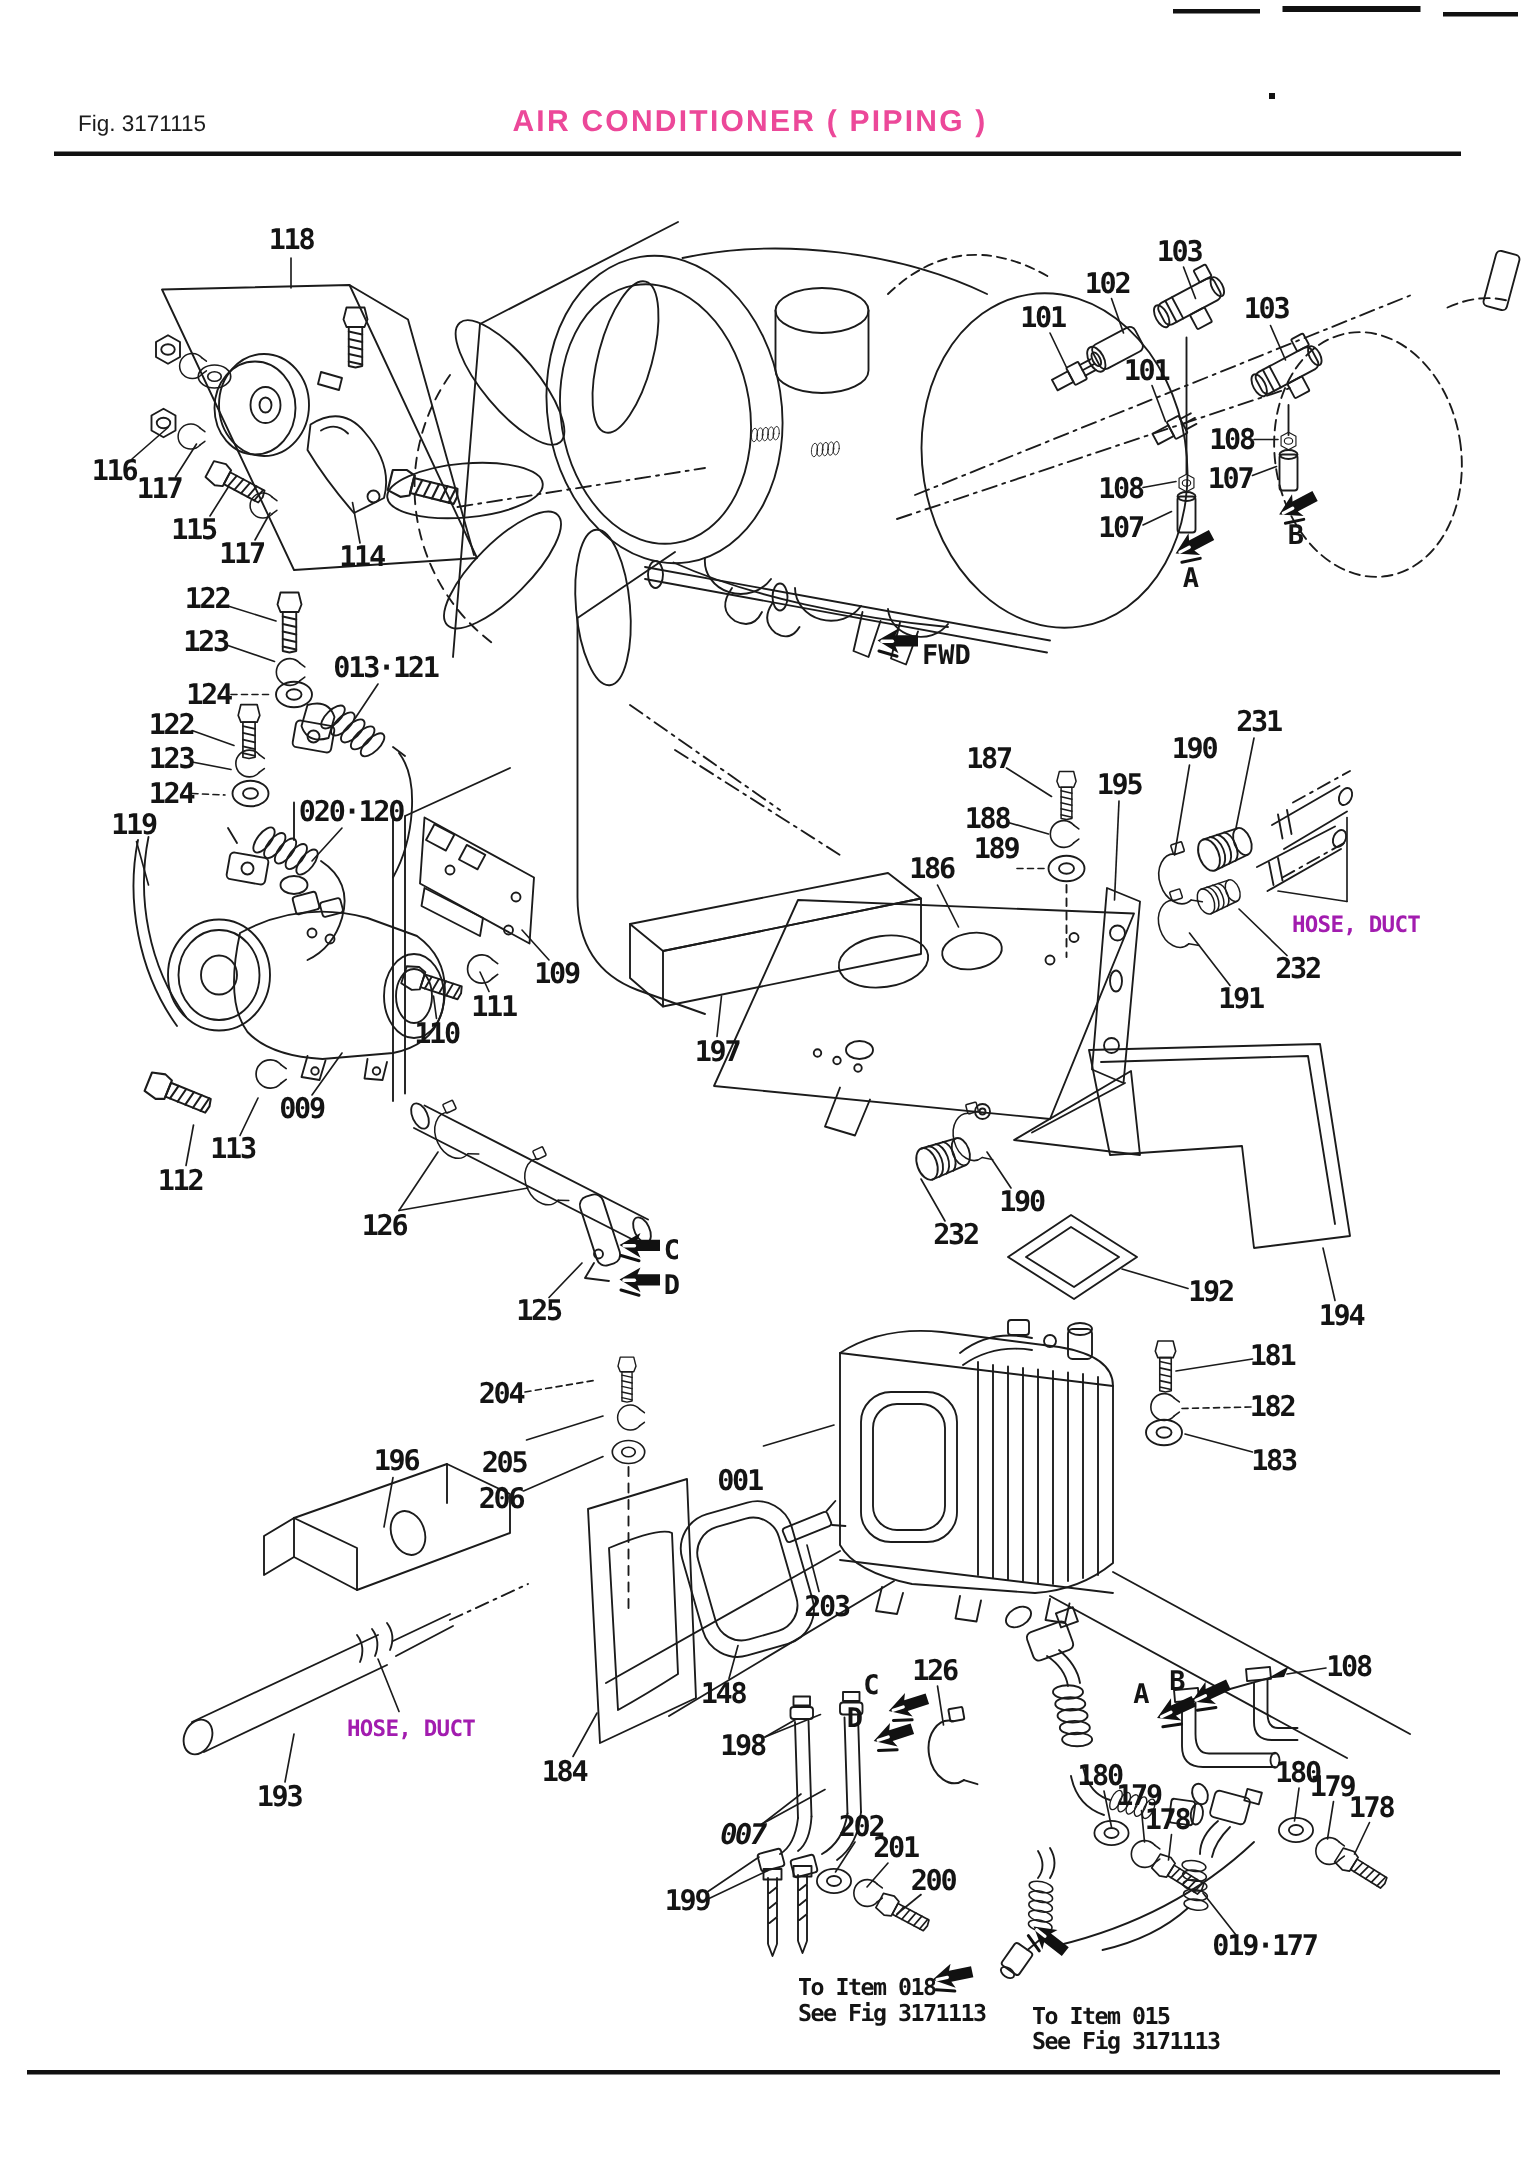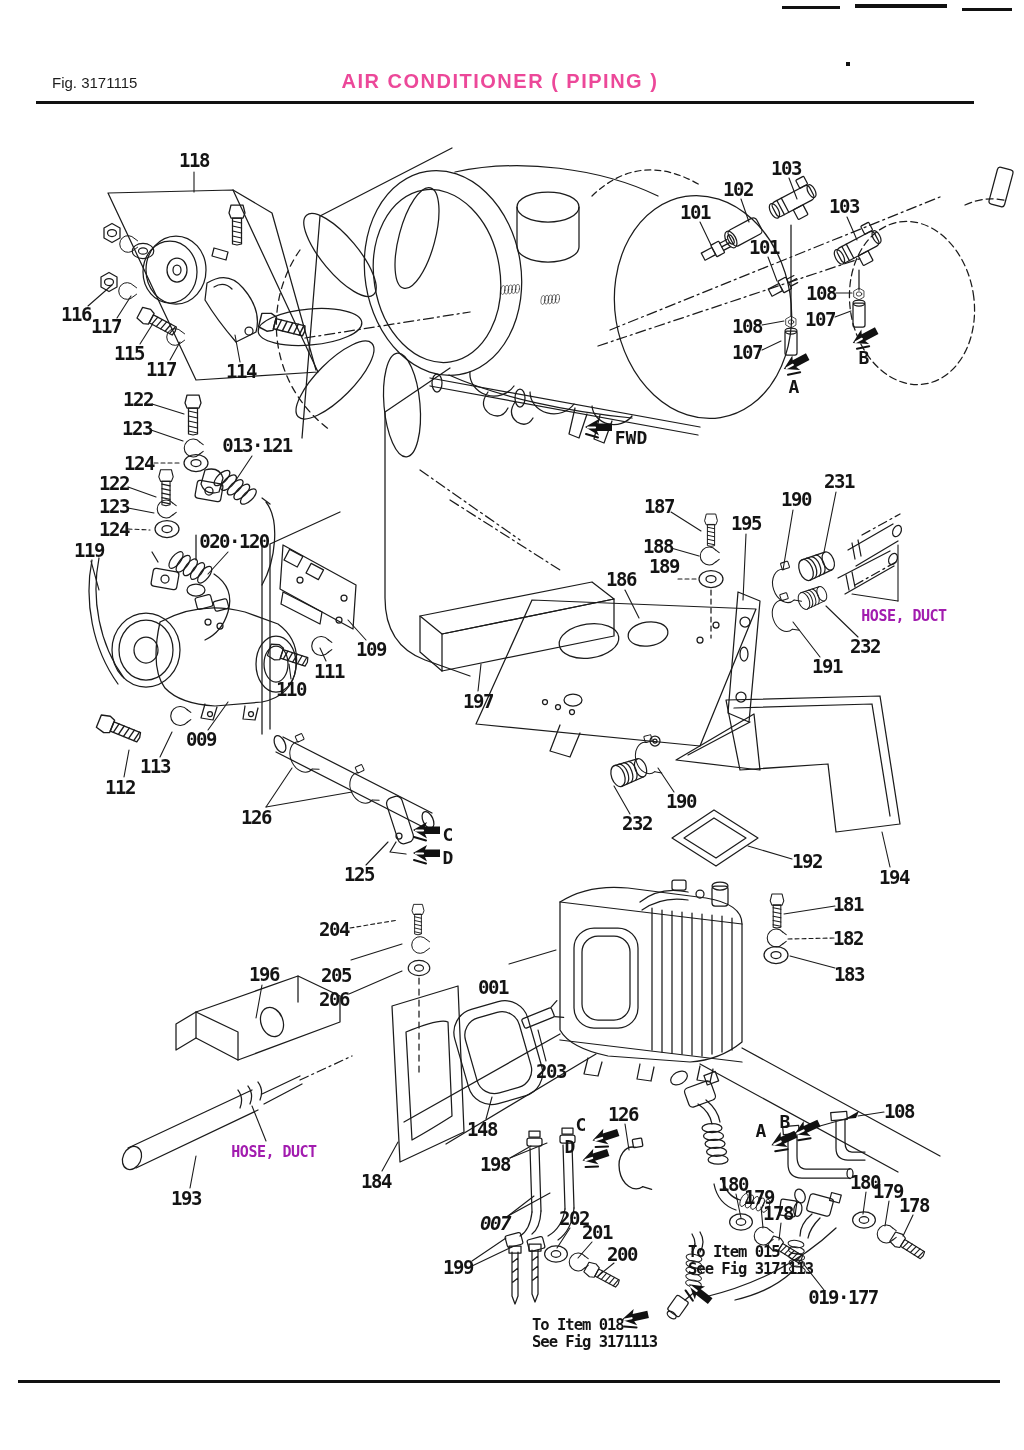--- a/index.html
+++ b/index.html
@@ -574,18 +574,18 @@
       <div class="mlabel" style="left: 448px; top: 834px;">C</div>
       <div class="mlabel" style="left: 448px; top: 857px;">D</div>
       <div class="mlabel" style="left: 581px; top: 1124px;">C</div>
       <div class="mlabel" style="left: 570px; top: 1146px;">D</div>
       <div class="mlabel" style="left: 761px; top: 1130px;">A</div>
       <div class="mlabel" style="left: 785px; top: 1121px;">B</div>
       <div class="ref" style="left: 532px; top: 1317px;">
         <div>To Item 018</div>
         <div>See Fig 3171113</div>
       </div>
-      <div class="ref" style="left: 688px; top: 1244px;">
+      <div class="ref" style="left: 688px; top: 1336px;">
         <div>To Item 015</div>
         <div>See Fig 3171113</div>
       </div>
     </div>
 </div>
 
 </body></html>

